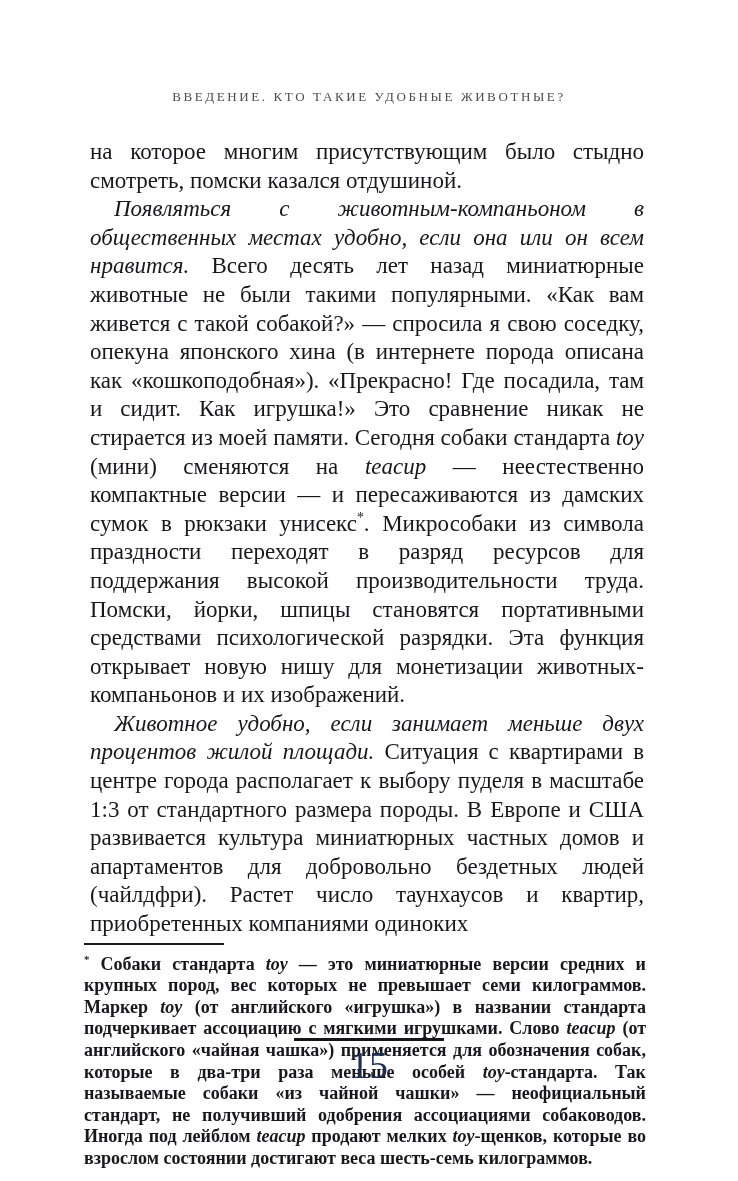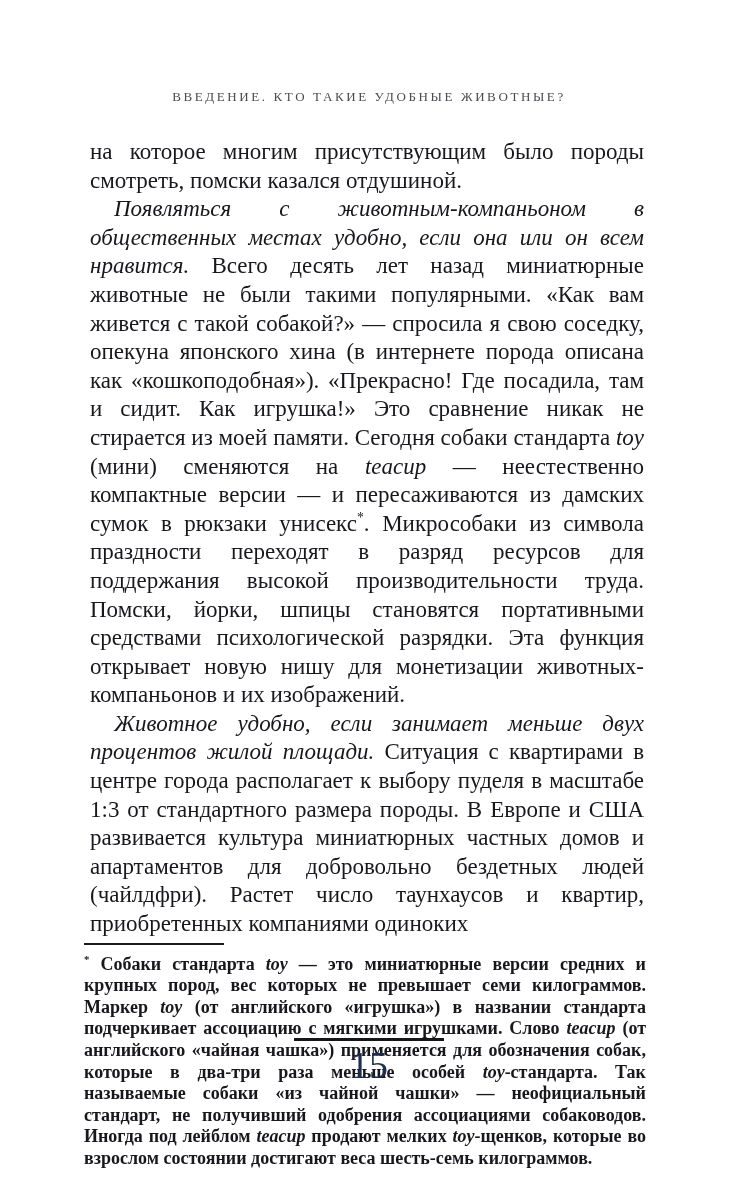--- a/index.html
+++ b/index.html
@@ -71,21 +71,21 @@
   }
 </style>
 </head>
 <body>
 
 <div class="page">
 
   <div class="running-header">ВВЕДЕНИЕ. КТО ТАКИЕ УДОБНЫЕ ЖИВОТНЫЕ?</div>
 
   <div class="body-text">
-    <p class="para no-indent"><span class="run-n">на которое многим присутствующим было породы смотреть, помски казался отдушиной.</span></p>
+    <p class="para no-indent"><span class="run-n">на которое многим присутствующим было стыдно смотреть, помски казался отдушиной.</span></p>
     <p class="para"><span class="run-i">Появляться с животным-компаньоном в общественных местах удобно, если она или он всем нравится.</span><span class="run-n"> Всего десять лет назад миниатюрные животные не были такими популярными. «Как вам живется с такой собакой?» — спросила я свою соседку, опекуна японского хина (в интернете порода описана как «кошкоподобная»). «Прекрасно! Где посадила, там и сидит. Как игрушка!» Это сравнение никак не стирается из моей памяти. Сегодня собаки стандарта </span><span class="run-i">toy</span><span class="run-n"> (мини) сменяются на </span><span class="run-i">teacup</span><span class="run-n"> — неестественно компактные версии — и пересаживаются из дамских сумок в рюкзаки унисекс</span><span class="run-sup">*</span><span class="run-n">. Микрособаки из символа праздности переходят в разряд ресурсов для поддержания высокой производительности труда. Помски, йорки, шпицы становятся портативными средствами психологической разрядки. Эта функция открывает новую нишу для монетизации животных-компаньонов и их изображений.</span></p>
     <p class="para"><span class="run-i">Животное удобно, если занимает меньше двух процентов жилой площади.</span><span class="run-n"> Ситуация с квартирами в центре города располагает к выбору пуделя в масштабе 1:3 от стандартного размера породы. В Европе и США развивается культура миниатюрных частных домов и апартаментов для добровольно бездетных людей (чайлдфри). Растет число таунхаусов и квартир, приобретенных компаниями одиноких</span></p>
   </div>
 
   <div class="footnote">
     <div class="footnote-rule"></div>
     <p class="footnote-text"><span class="run-sup">*</span><span class="run-n"> Собаки стандарта </span><span class="run-i">toy</span><span class="run-n"> — это миниатюрные версии средних и крупных пород, вес которых не превышает семи килограммов. Маркер </span><span class="run-i">toy</span><span class="run-n"> (от английского «игрушка») в названии стандарта подчеркивает ассоциацию с мягкими игрушками. Слово </span><span class="run-i">teacup</span><span class="run-n"> (от английского «чайная чашка») применяется для обозначения собак, которые в два-три раза меньше особей </span><span class="run-i">toy</span><span class="run-n">-стандарта. Так называемые собаки «из чайной чашки» — неофициальный стандарт, не получивший одобрения ассоциациями собаководов. Иногда под лейблом </span><span class="run-i">teacup</span><span class="run-n"> продают мелких </span><span class="run-i">toy</span><span class="run-n">-щенков, которые во взрослом состоянии достигают веса шесть-семь килограммов.</span></p>
   </div>
 
   <div class="page-footer">

